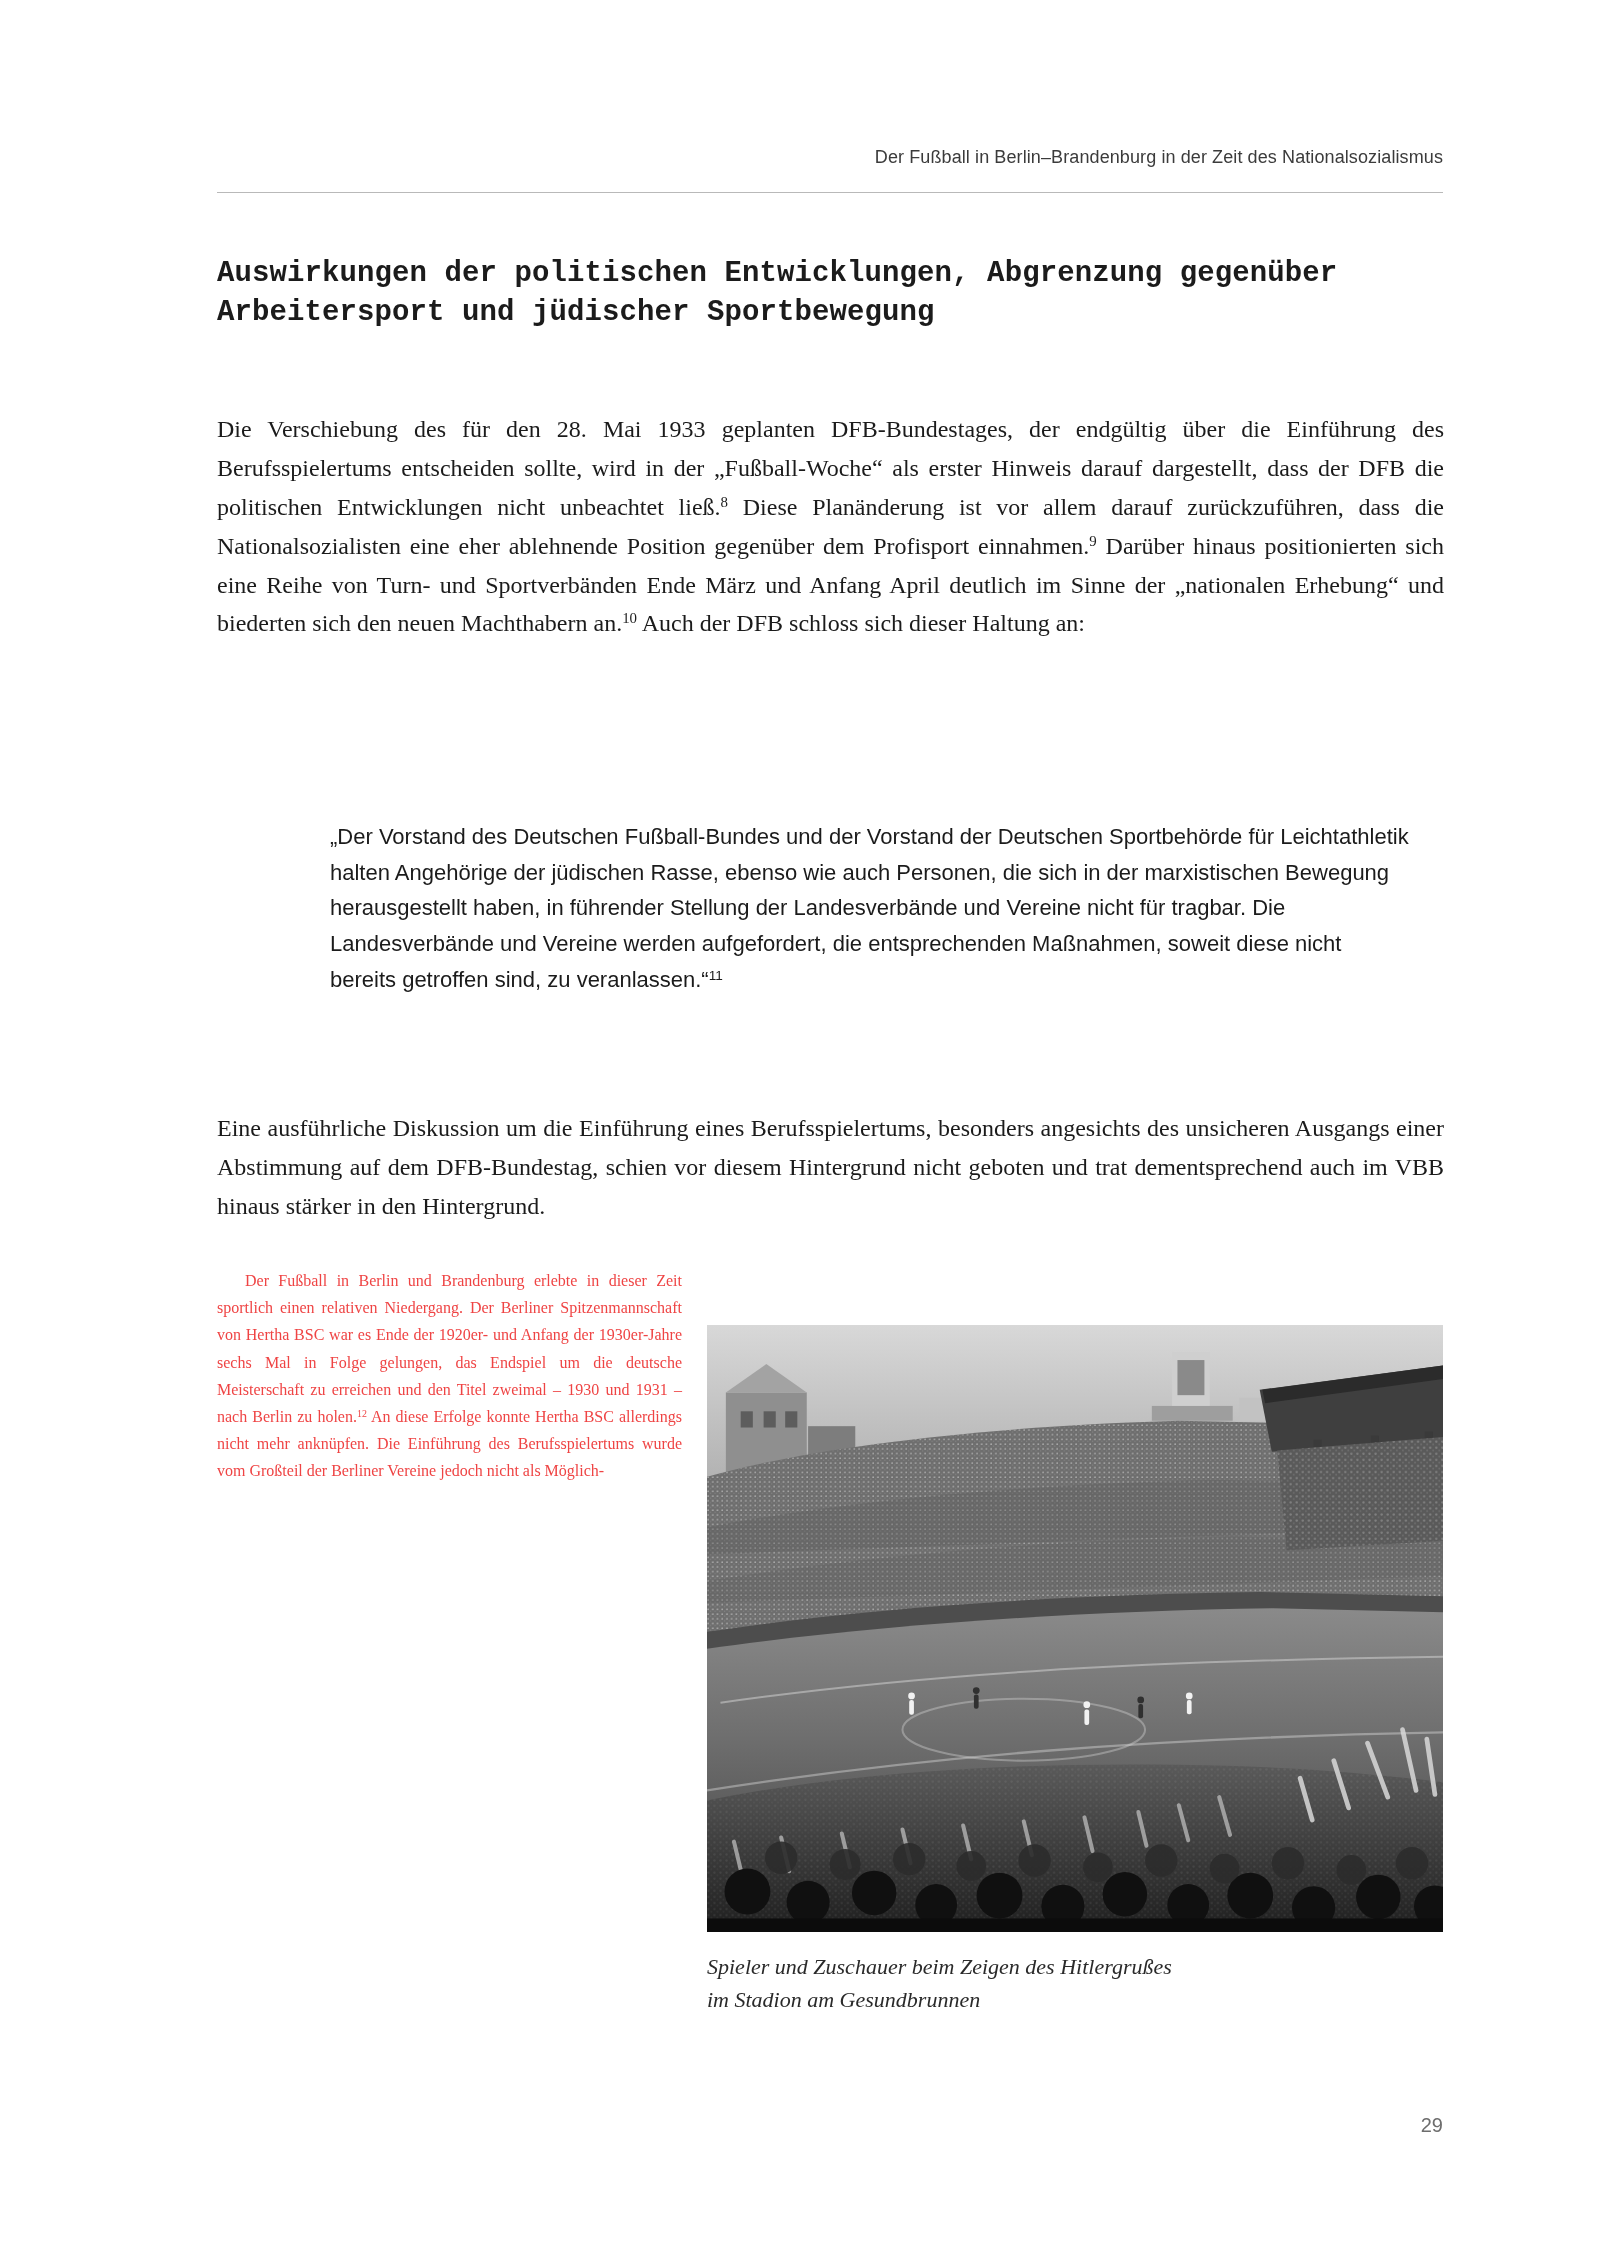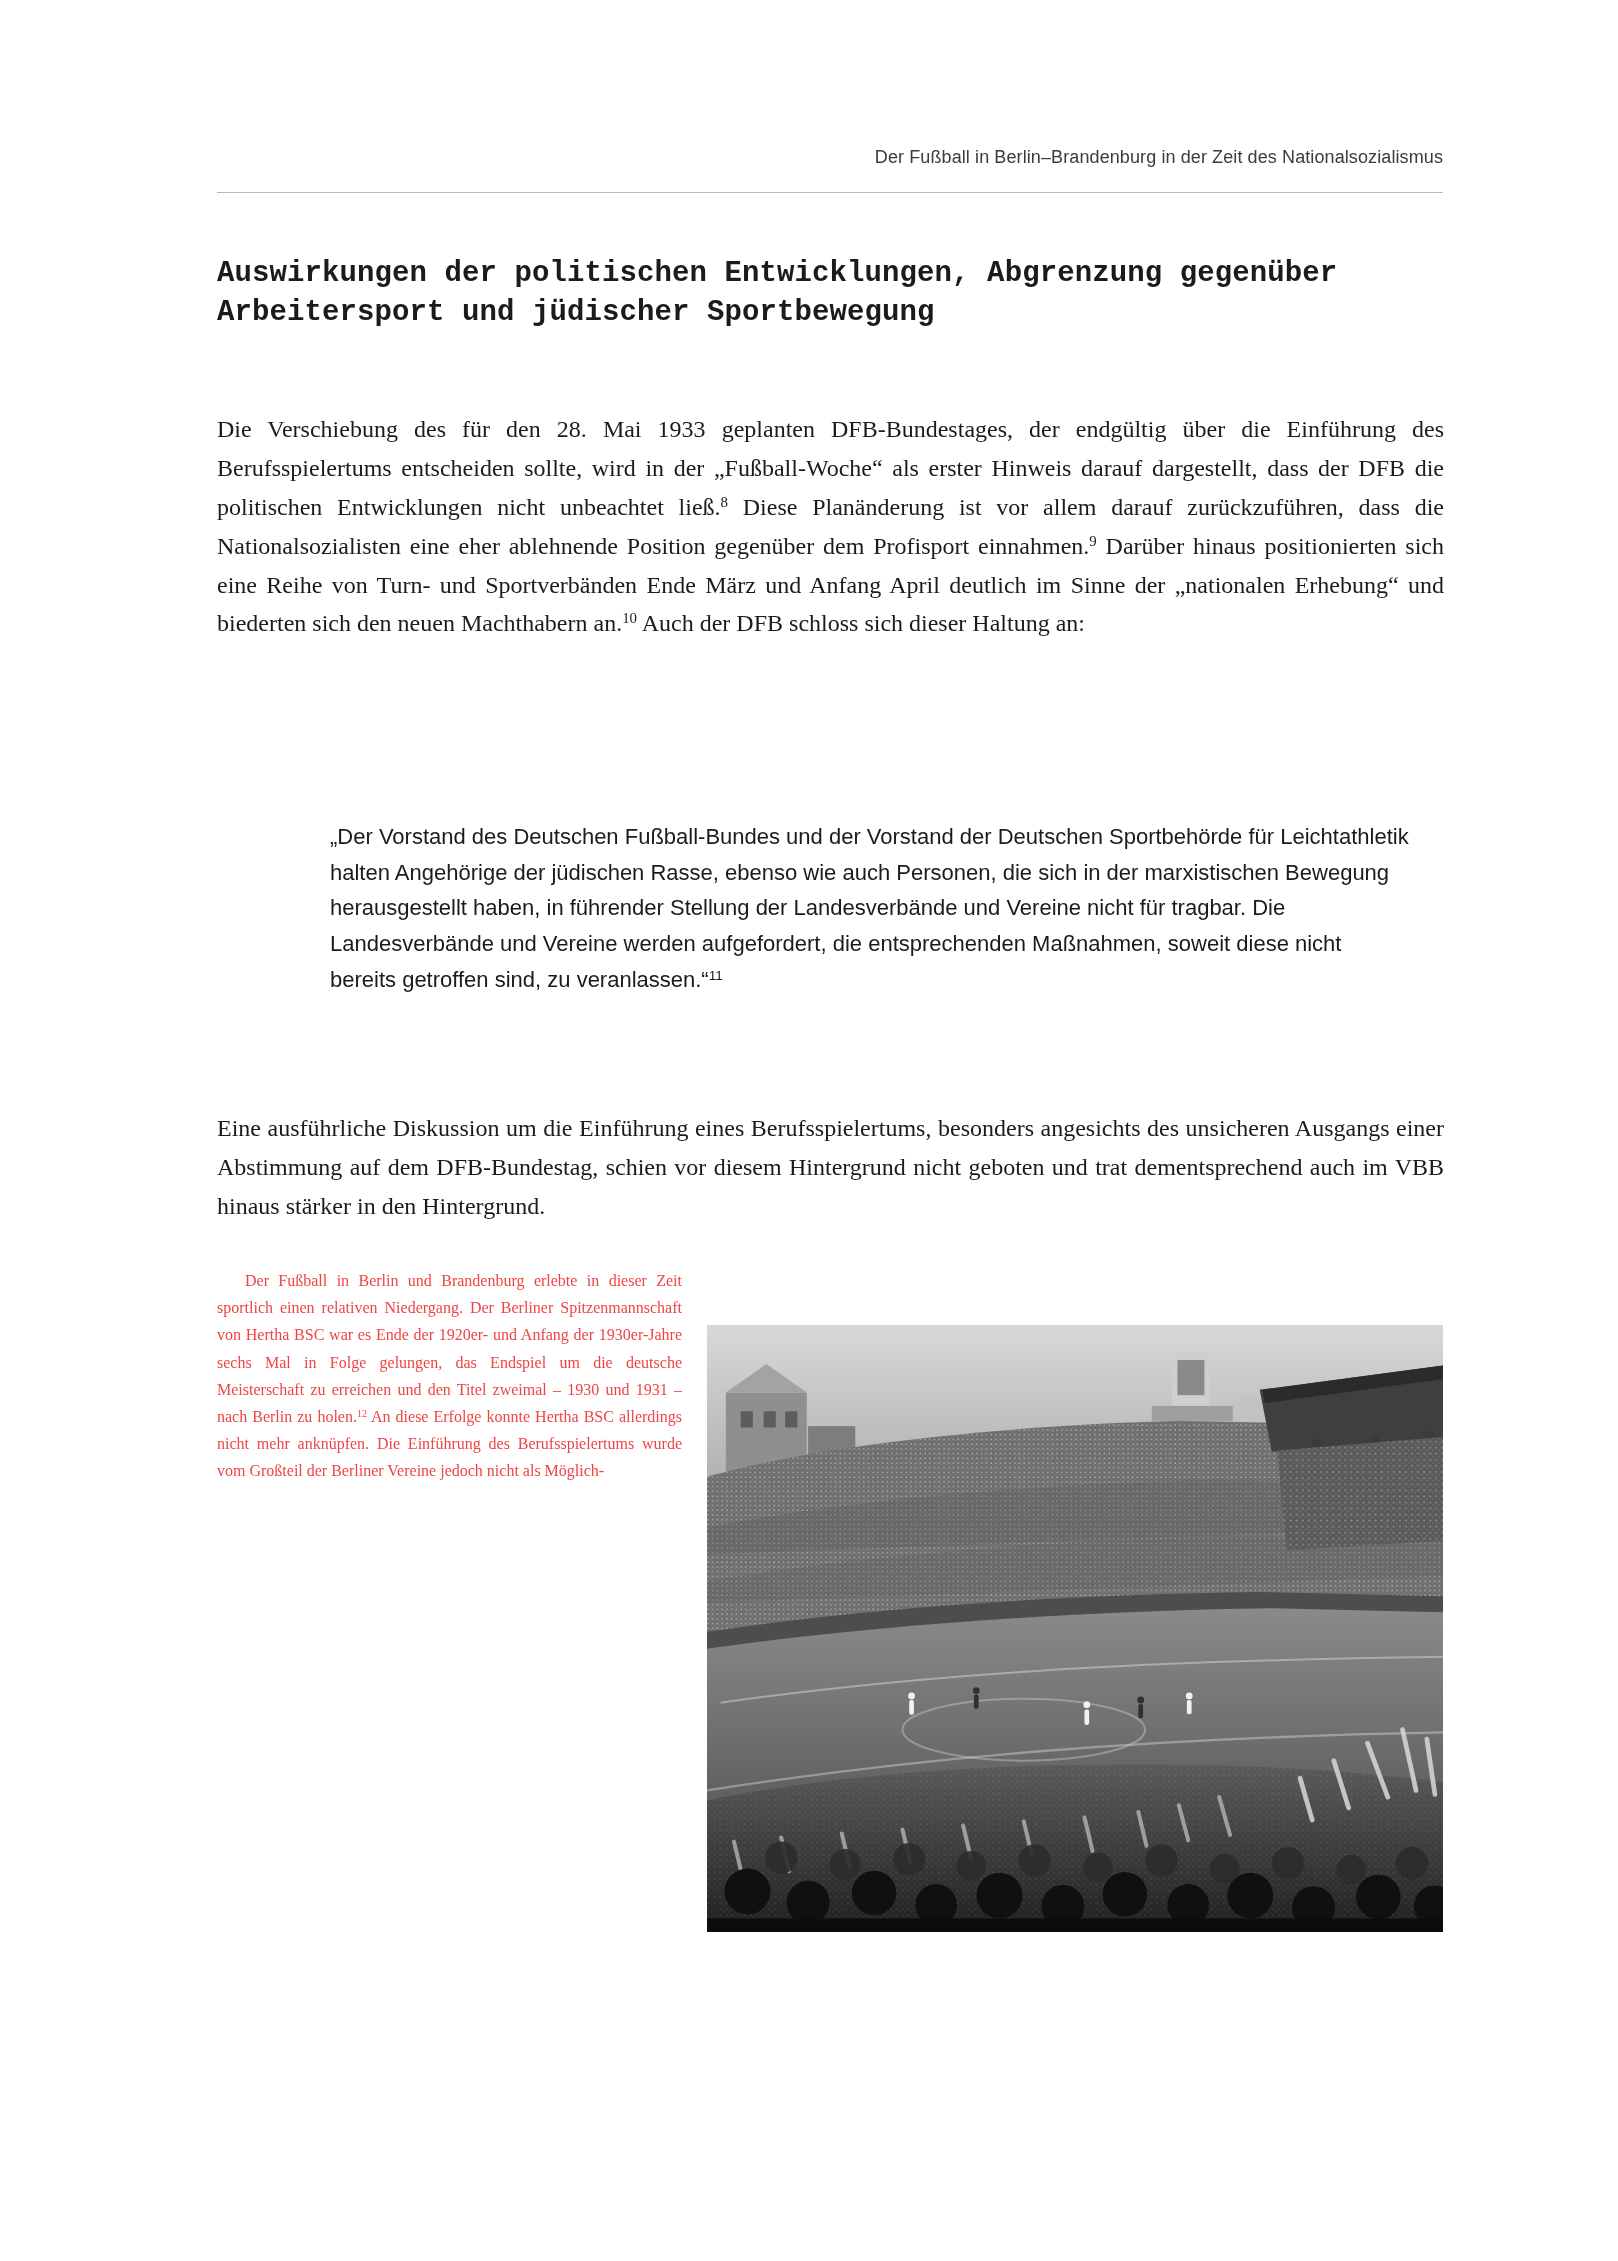--- a/index.html
+++ b/index.html
@@ -304,17 +304,22 @@
             <circle cx="674" cy="794" r="24"></circle>
               <circle cx="768" cy="806" r="22"></circle>
             <circle cx="862" cy="798" r="24"></circle>
               <circle cx="956" cy="808" r="22"></circle>
             <circle cx="1046" cy="798" r="24"></circle>
           </g>
           <rect x="0" y="880" width="1092" height="20" fill="#0c0c0c"></rect>
         </g>
       </svg>
     </div>
+    <figcaption class="figure-caption">
+      <span>Spieler und Zuschauer beim Zeigen des Hitlergrußes</span><br>
+      <span>im Stadion am Gesundbrunnen</span>
+    </figcaption>
   </figure>
 
+  <div class="folio">29</div>
 
 </div>
 
 
 </body></html>

